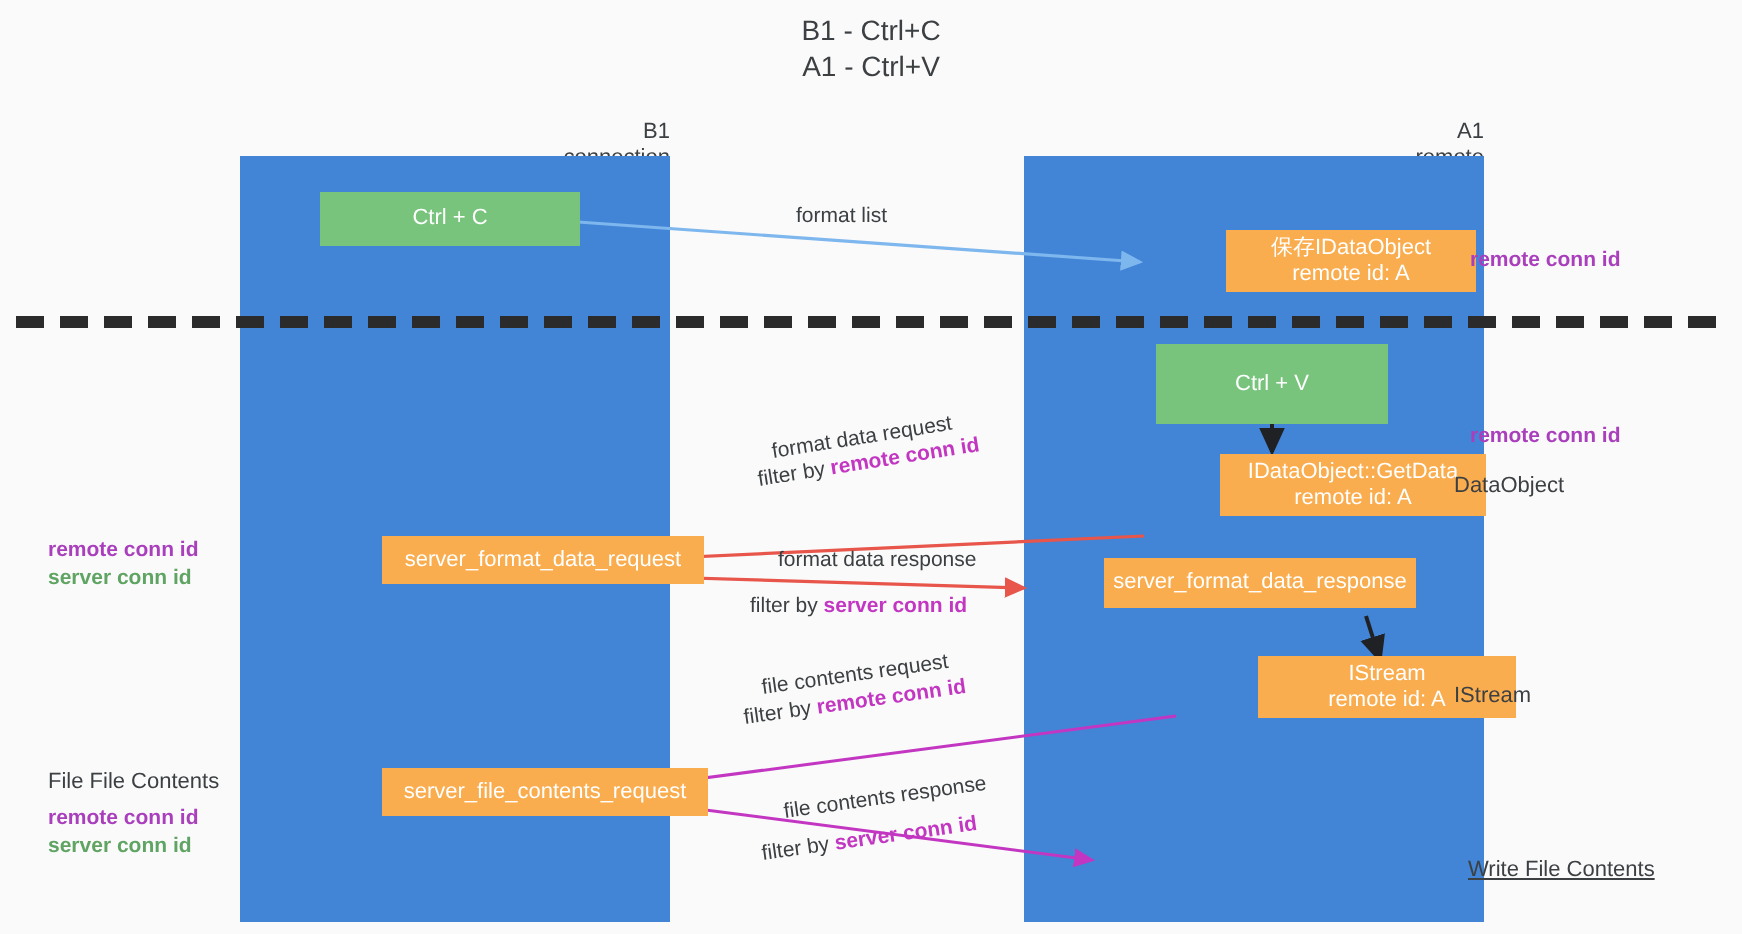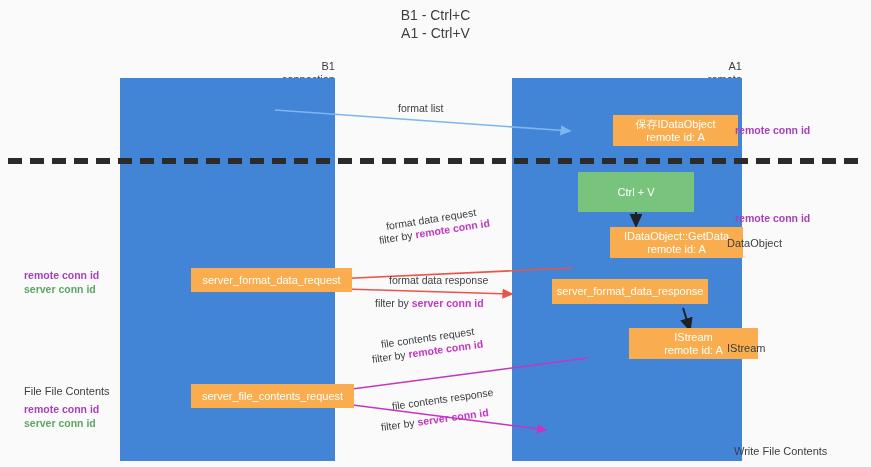--- a/index.html
+++ b/index.html
@@ -142,20 +142,21 @@
 
     <path d="M683,308 L690,330" stroke="#202124" stroke-width="2" fill="none" marker-end="url(#ah-black)"></path>
 
     <path d="M588,358 L314,394" stroke="#c236c2" stroke-width="1.5" fill="none" marker-end="url(#ah-magenta)"></path>
 
     <path d="M314,400 L546,430" stroke="#c236c2" stroke-width="1.5" fill="none" marker-end="url(#ah-magenta)"></path>
   </svg>
 
   <div class="dashed-sep"></div>
 
+  <div class="node green" style="left:160px; top:96px;  width:130px; height:27px;">Ctrl + C</div>
 
   <div class="node orange" style="left:573px; top:115px; width:125px; height:31px;">保存IDataObject
 remote id: A</div>
 
   <div class="node green" style="left:578px; top:172px; width:116px; height:40px;">Ctrl + V</div>
 
   <div class="node orange" style="left:570px; top:227px; width:133px; height:31px;">IDataObject::GetData
 remote id: A</div>
 
   <div class="node orange" style="left:151px; top:268px; width:161px; height:24px;">server_format_data_request</div>
@@ -183,21 +184,21 @@
   <div class="elabel rot-b" style="left:381px; top:420px;"><span>filter by </span><span class="hl-magenta">server conn id</span></div>
 
   <div class="side purple" style="left:735px; top:123px;">remote conn id</div>
 
   <div class="side purple" style="left:735px; top:211px;">remote conn id</div>
 
   <div class="side plain" style="left:727px; top:236px;">DataObject</div>
 
   <div class="side plain" style="left:727px; top:341px;">IStream</div>
 
-  <div class="side plain" style="left:734px; top:444px;">Write File Contents</div>
+  <div class="side plain" style="left:734px; top:428px;text-decoration:underline;">Write File Contents</div>
 
   <div class="side purple" style="left:24px; top:268px;">remote conn id</div>
   <div class="side green" style="left:24px; top:282px;">server conn id</div>
 
   <div class="side plain" style="left:24px; top:384px;">File File Contents</div>
   <div class="side purple" style="left:24px; top:402px;">remote conn id</div>
   <div class="side green" style="left:24px; top:416px;">server conn id</div>
 
 </div>
 

